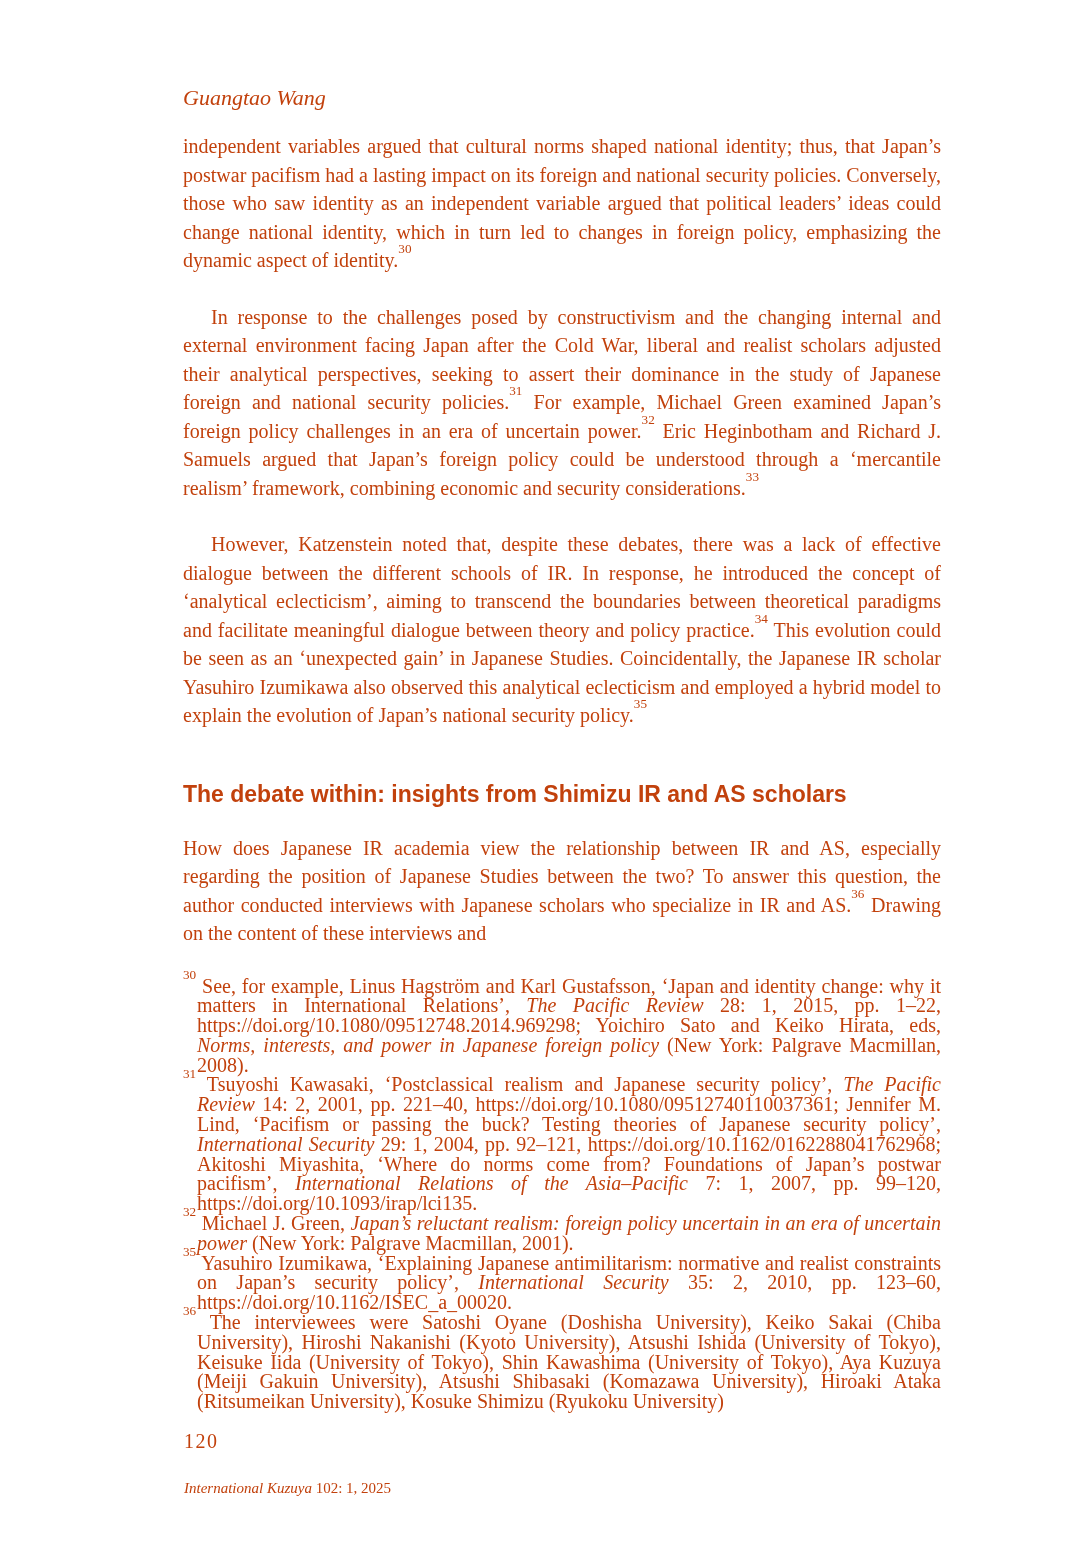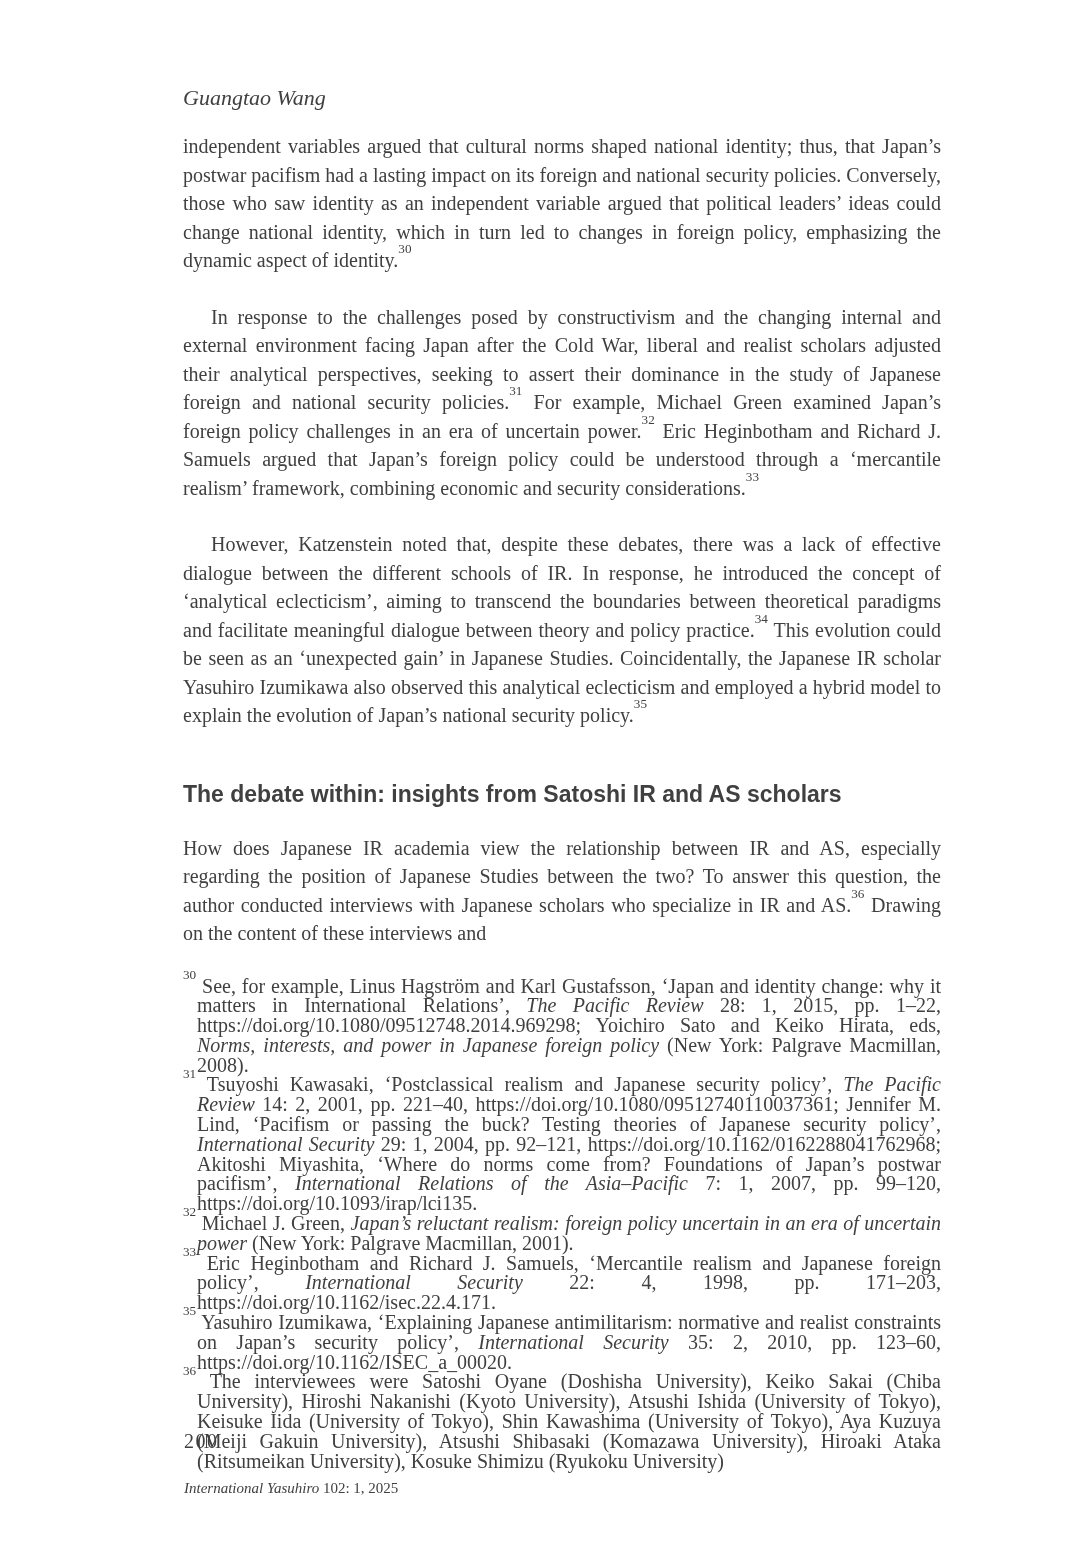--- a/index.html
+++ b/index.html
@@ -5,21 +5,21 @@
   html, body {
     margin: 0;
     padding: 0;
     background: #ffffff;
   }
   .page {
     position: relative;
     width: 1080px;
     height: 1554px;
     background: #ffffff;
-    color: #404040;
+    color: #c2410c;
     font-family: "Liberation Serif", serif;
     overflow: hidden;
   }
   .column {
     position: absolute;
     left: 183px;
     top: 85px;
     width: 758px;
   }
   .running-head {
@@ -84,31 +84,30 @@
   <div class="column">
 
     <p class="running-head">Guangtao Wang</p>
 
     <p class="body-para">independent variables argued that cultural norms shaped national identity; thus, that Japan’s postwar pacifism had a lasting impact on its foreign and national security policies. Conversely, those who saw identity as an independent variable argued that political leaders’ ideas could change national identity, which in turn led to changes in foreign policy, emphasizing the dynamic aspect of identity.<sup>30</sup></p>
 
     <p class="body-para indented">In response to the challenges posed by constructivism and the changing internal and external environment facing Japan after the Cold War, liberal and realist scholars adjusted their analytical perspectives, seeking to assert their dominance in the study of Japanese foreign and national security policies.<sup>31</sup> For example, Michael Green examined Japan’s foreign policy challenges in an era of uncertain power.<sup>32</sup> Eric Heginbotham and Richard J. Samuels argued that Japan’s foreign policy could be understood through a ‘mercantile realism’ framework, combining economic and security considerations.<sup>33</sup></p>
 
     <p class="body-para indented">However, Katzenstein noted that, despite these debates, there was a lack of effective dialogue between the different schools of IR. In response, he introduced the concept of ‘analytical eclecticism’, aiming to transcend the boundaries between theoretical paradigms and facilitate meaningful dialogue between theory and policy practice.<sup>34</sup> This evolution could be seen as an ‘unexpected gain’ in Japanese Studies. Coincidentally, the Japanese IR scholar Yasuhiro Izumikawa also observed this analytical eclecticism and employed a hybrid model to explain the evolution of Japan’s national security policy.<sup>35</sup></p>
 
-    <h2 class="section-heading">The debate within: insights from Satoshi IR and AS scholars</h2>
+    <h2 class="section-heading">The debate within: insights from Shimizu IR and AS scholars</h2>
 
     <p class="body-para">How does Japanese IR academia view the relationship between IR and AS, especially regarding the position of Japanese Studies between the two? To answer this question, the author conducted interviews with Japanese scholars who specialize in IR and AS.<sup>36</sup> Drawing on the content of these interviews and</p>
 
     <div class="footnotes">
       <p class="footnote"><sup>30</sup> See, for example, Linus Hagström and Karl Gustafsson, ‘Japan and identity change: why it matters in International Relations’, <i>The Pacific Review</i> 28: 1, 2015, pp. 1–22, https://doi.org/10.1080/09512748.2014.969298; Yoichiro Sato and Keiko Hirata, eds, <i>Norms, interests, and power in Japanese foreign policy</i> (New York: Palgrave Macmillan, 2008).</p>
       <p class="footnote"><sup>31</sup> Tsuyoshi Kawasaki, ‘Postclassical realism and Japanese security policy’, <i>The Pacific Review</i> 14: 2, 2001, pp. 221–40, https://doi.org/10.1080/09512740110037361; Jennifer M. Lind, ‘Pacifism or passing the buck? Testing theories of Japanese security policy’, <i>International Security</i> 29: 1, 2004, pp. 92–121, https://doi.org/10.1162/0162288041762968; Akitoshi Miyashita, ‘Where do norms come from? Foundations of Japan’s postwar pacifism’, <i>International Relations of the Asia–Pacific</i> 7: 1, 2007, pp. 99–120, https://doi.org/10.1093/irap/lci135.</p>
       <p class="footnote"><sup>32</sup> Michael J. Green, <i>Japan’s reluctant realism: foreign policy uncertain in an era of uncertain power</i> (New York: Palgrave Macmillan, 2001).</p>
-      <p class="footnote"><sup>33</sup> Eric Heginbotham and Richard J. Samuels, ‘Mercantile realism and Japanese foreign policy’, <i>International Security</i> 22: 4, 1998, pp. 171–203, https://doi.org/10.1162/isec.22.4.171.</p>
       <p class="footnote"><sup>35</sup> Yasuhiro Izumikawa, ‘Explaining Japanese antimilitarism: normative and realist constraints on Japan’s security policy’, <i>International Security</i> 35: 2, 2010, pp. 123–60, https://doi.org/10.1162/ISEC_a_00020.</p>
       <p class="footnote"><sup>36</sup> The interviewees were Satoshi Oyane (Doshisha University), Keiko Sakai (Chiba University), Hiroshi Nakanishi (Kyoto University), Atsushi Ishida (University of Tokyo), Keisuke Iida (University of Tokyo), Shin Kawashima (University of Tokyo), Aya Kuzuya (Meiji Gakuin University), Atsushi Shibasaki (Komazawa University), Hiroaki Ataka (Ritsumeikan University), Kosuke Shimizu (Ryukoku University)</p>
     </div>
 
   </div>
 
-  <div class="page-number">200</div>
+  <div class="page-number">120</div>
 
-  <div class="journal-footer"><i>International Yasuhiro</i> 102: 1, 2025</div>
+  <div class="journal-footer"><i>International Kuzuya</i> 102: 1, 2025</div>
 </div>
 
 </body></html>

